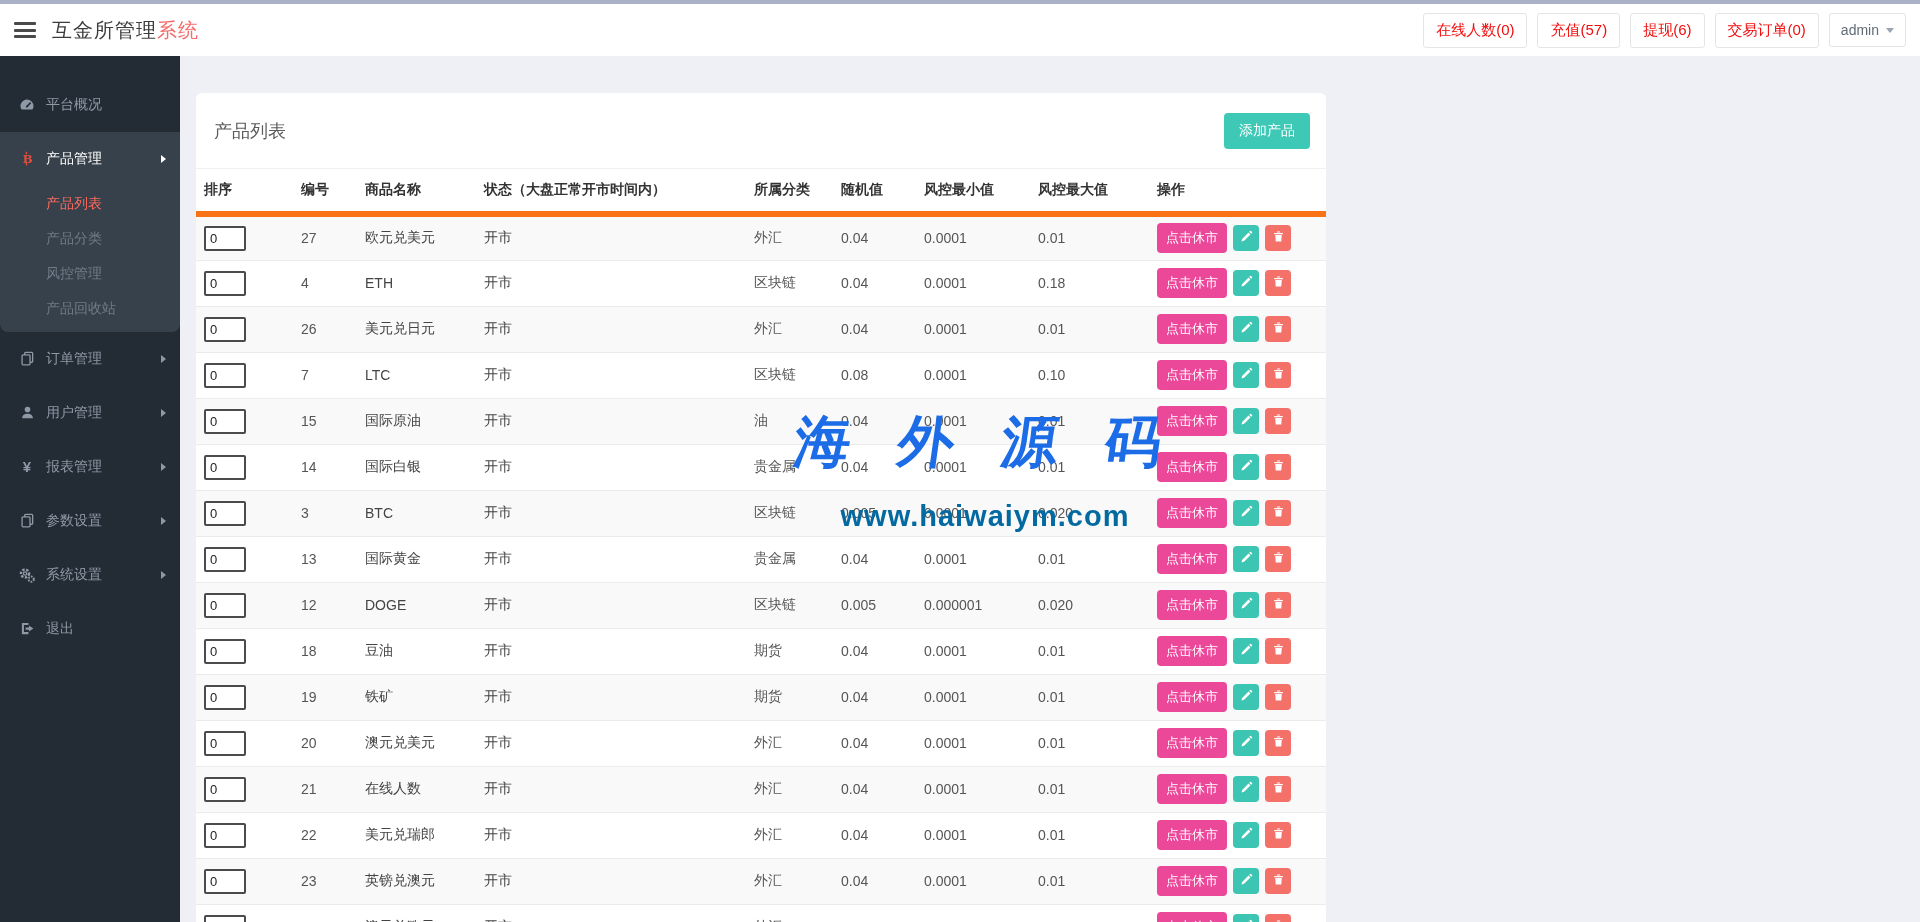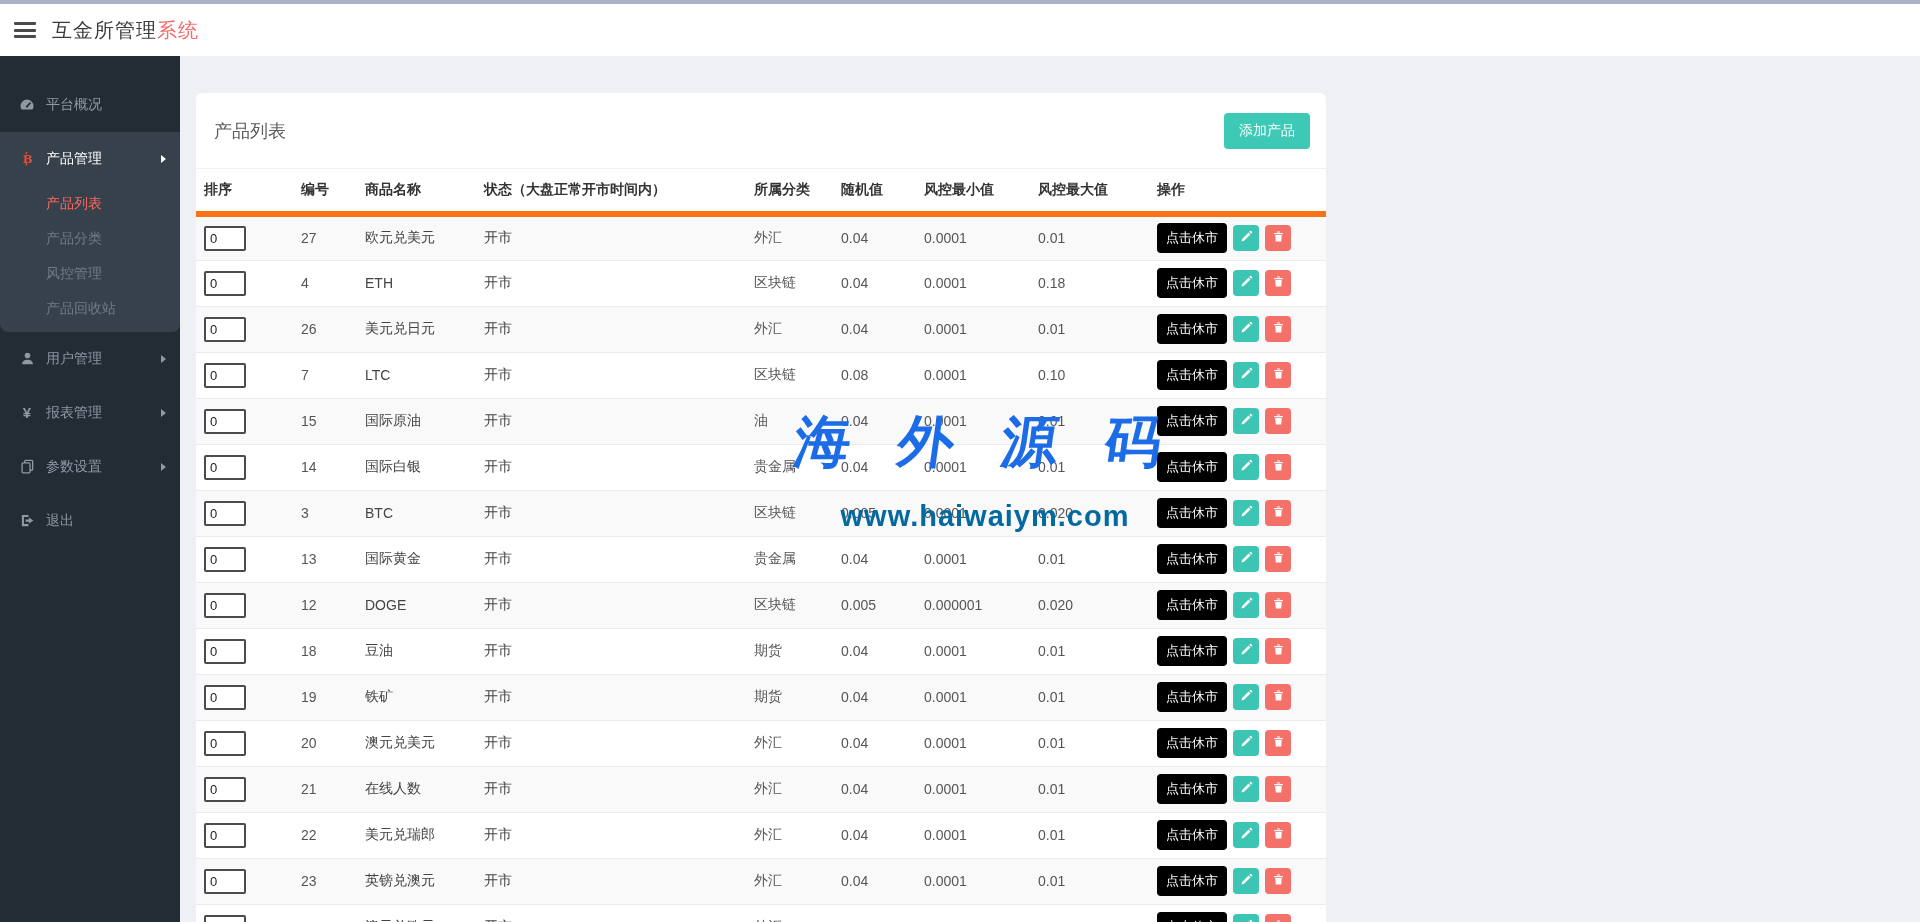--- a/index.html
+++ b/index.html
@@ -78,21 +78,21 @@
   tbody tr:first-child { border-top: none; }
   tbody tr:nth-child(odd) { background: #f9f9f9; }
   td { font-size: 14px; color: #555; padding: 0 4px 0 8px; white-space: nowrap; }
   td.name-cell, td.status-cell { color: #444; margin-left: 44px; }
   .sort-input {
     width: 42px; height: 25px; border: 2px solid #4b4b4b; border-radius: 2px;
     font-size: 13px; padding-left: 4px; color: #222; background: #fff; font-family: inherit;
   }
   .actions { display: flex; align-items: center; gap: 6px; }
   .close-market-btn {
-    background: #000000; color: #fff; border: none; border-radius: 4px;
+    background: #ec4899; color: #fff; border: none; border-radius: 4px;
     font-size: 13px; padding: 6px 9px; cursor: pointer; font-family: inherit; white-space: nowrap;
   }
   .icon-btn {
     width: 26px; height: 26px; border: none; border-radius: 4px; cursor: pointer;
     display: inline-flex; align-items: center; justify-content: center;
   }
   .edit-btn { background: #3cc5b2; }
   .delete-btn { background: #f4716a; }
 
   
@@ -112,20 +112,30 @@
 <div class="top-strip"></div>
 
 <div class="header">
   <div class="hamburger">
       <span></span>
       <span></span>
       <span></span>
     </div>
   <div class="brand">
     <span>互金所管理</span><span class="accent">系统</span>
+  </div>
+  <div class="header-right">
+    <button class="stat-btn">在线人数(0)</button>
+    <button class="stat-btn">充值(57)</button>
+    <button class="stat-btn">提现(6)</button>
+    <button class="stat-btn">交易订单(0)</button>
+    <button class="admin-btn">
+      <span>admin</span>
+      <span class="caret-down"></span>
+    </button>
   </div>
 </div>
 
 <div class="sidebar">
   <div class="side-item">
     <span class="s-icon">
       <svg viewBox="0 0 16 16" width="16" height="16">
           <path d="M8 2.5A6.5 6.5 0 0 0 1.5 9c0 1.3.4 2.6 1.1 3.6h10.8A6.5 6.5 0 0 0 14.5 9 6.5 6.5 0 0 0 8 2.5z" fill="currentColor"></path>
           <line x1="8" y1="9.5" x2="11.6" y2="5.6" stroke="#232b35" stroke-width="1.6"></line>
           <circle cx="8" cy="9.5" r="1.1" fill="#232b35"></circle>
@@ -145,20 +155,30 @@
       </span>
       <span class="s-label">产品管理</span>
       <span class="chev"></span>
     </div>
     <div class="sub-item active">产品列表</div>
     <div class="sub-item">产品分类</div>
     <div class="sub-item">风控管理</div>
     <div class="sub-item">产品回收站</div>
   </div>
 
+  <div class="side-item">
+    <span class="s-icon">
+      <svg viewBox="0 0 16 16" width="15" height="15">
+          <rect x="5" y="1.5" width="8.5" height="10.5" rx="1" fill="none" stroke="currentColor" stroke-width="1.4"></rect>
+          <rect x="2.2" y="4.2" width="8.5" height="10.5" rx="1" fill="#232b35" stroke="currentColor" stroke-width="1.4"></rect>
+        </svg>
+    </span>
+    <span class="s-label">订单管理</span>
+    <span class="chev"></span>
+  </div>
 
   <div class="side-item">
     <span class="s-icon">
       <svg viewBox="0 0 16 16" width="15" height="15" fill="currentColor">
           <circle cx="8" cy="4.8" r="3"></circle>
           <path d="M2.3 14c0-3.1 2.6-4.6 5.7-4.6s5.7 1.5 5.7 4.6z"></path>
         </svg>
     </span>
     <span class="s-label">用户管理</span>
     <span class="chev"></span>
@@ -176,20 +196,31 @@
     <span class="s-icon">
       <svg viewBox="0 0 16 16" width="15" height="15">
           <rect x="5" y="1.5" width="8.5" height="10.5" rx="1" fill="none" stroke="currentColor" stroke-width="1.4"></rect>
           <rect x="2.2" y="4.2" width="8.5" height="10.5" rx="1" fill="#232b35" stroke="currentColor" stroke-width="1.4"></rect>
         </svg>
     </span>
     <span class="s-label">参数设置</span>
     <span class="chev"></span>
   </div>
 
+  <div class="side-item">
+    <span class="s-icon">
+      <svg viewBox="0 0 16 16" width="16" height="16" fill="none" stroke="currentColor">
+          <circle cx="6" cy="6.5" r="4" stroke-width="2.6" stroke-dasharray="2.4 1.5"></circle>
+          <circle cx="6" cy="6.5" r="1.6" stroke-width="1.3"></circle>
+          <circle cx="12.2" cy="12.2" r="2.6" stroke-width="2" stroke-dasharray="1.7 1.2"></circle>
+        </svg>
+    </span>
+    <span class="s-label">系统设置</span>
+    <span class="chev"></span>
+  </div>
 
   <div class="side-item">
     <span class="s-icon">
       <svg viewBox="0 0 16 16" width="15" height="15" fill="currentColor">
           <path d="M2 2h7v2.2H4.2v7.6H9V14H2z"></path>
           <path d="M9.5 4.8L14.3 8l-4.8 3.2V9.2H6V6.8h3.5z"></path>
         </svg>
     </span>
     <span class="s-label">退出</span>
   </div>

